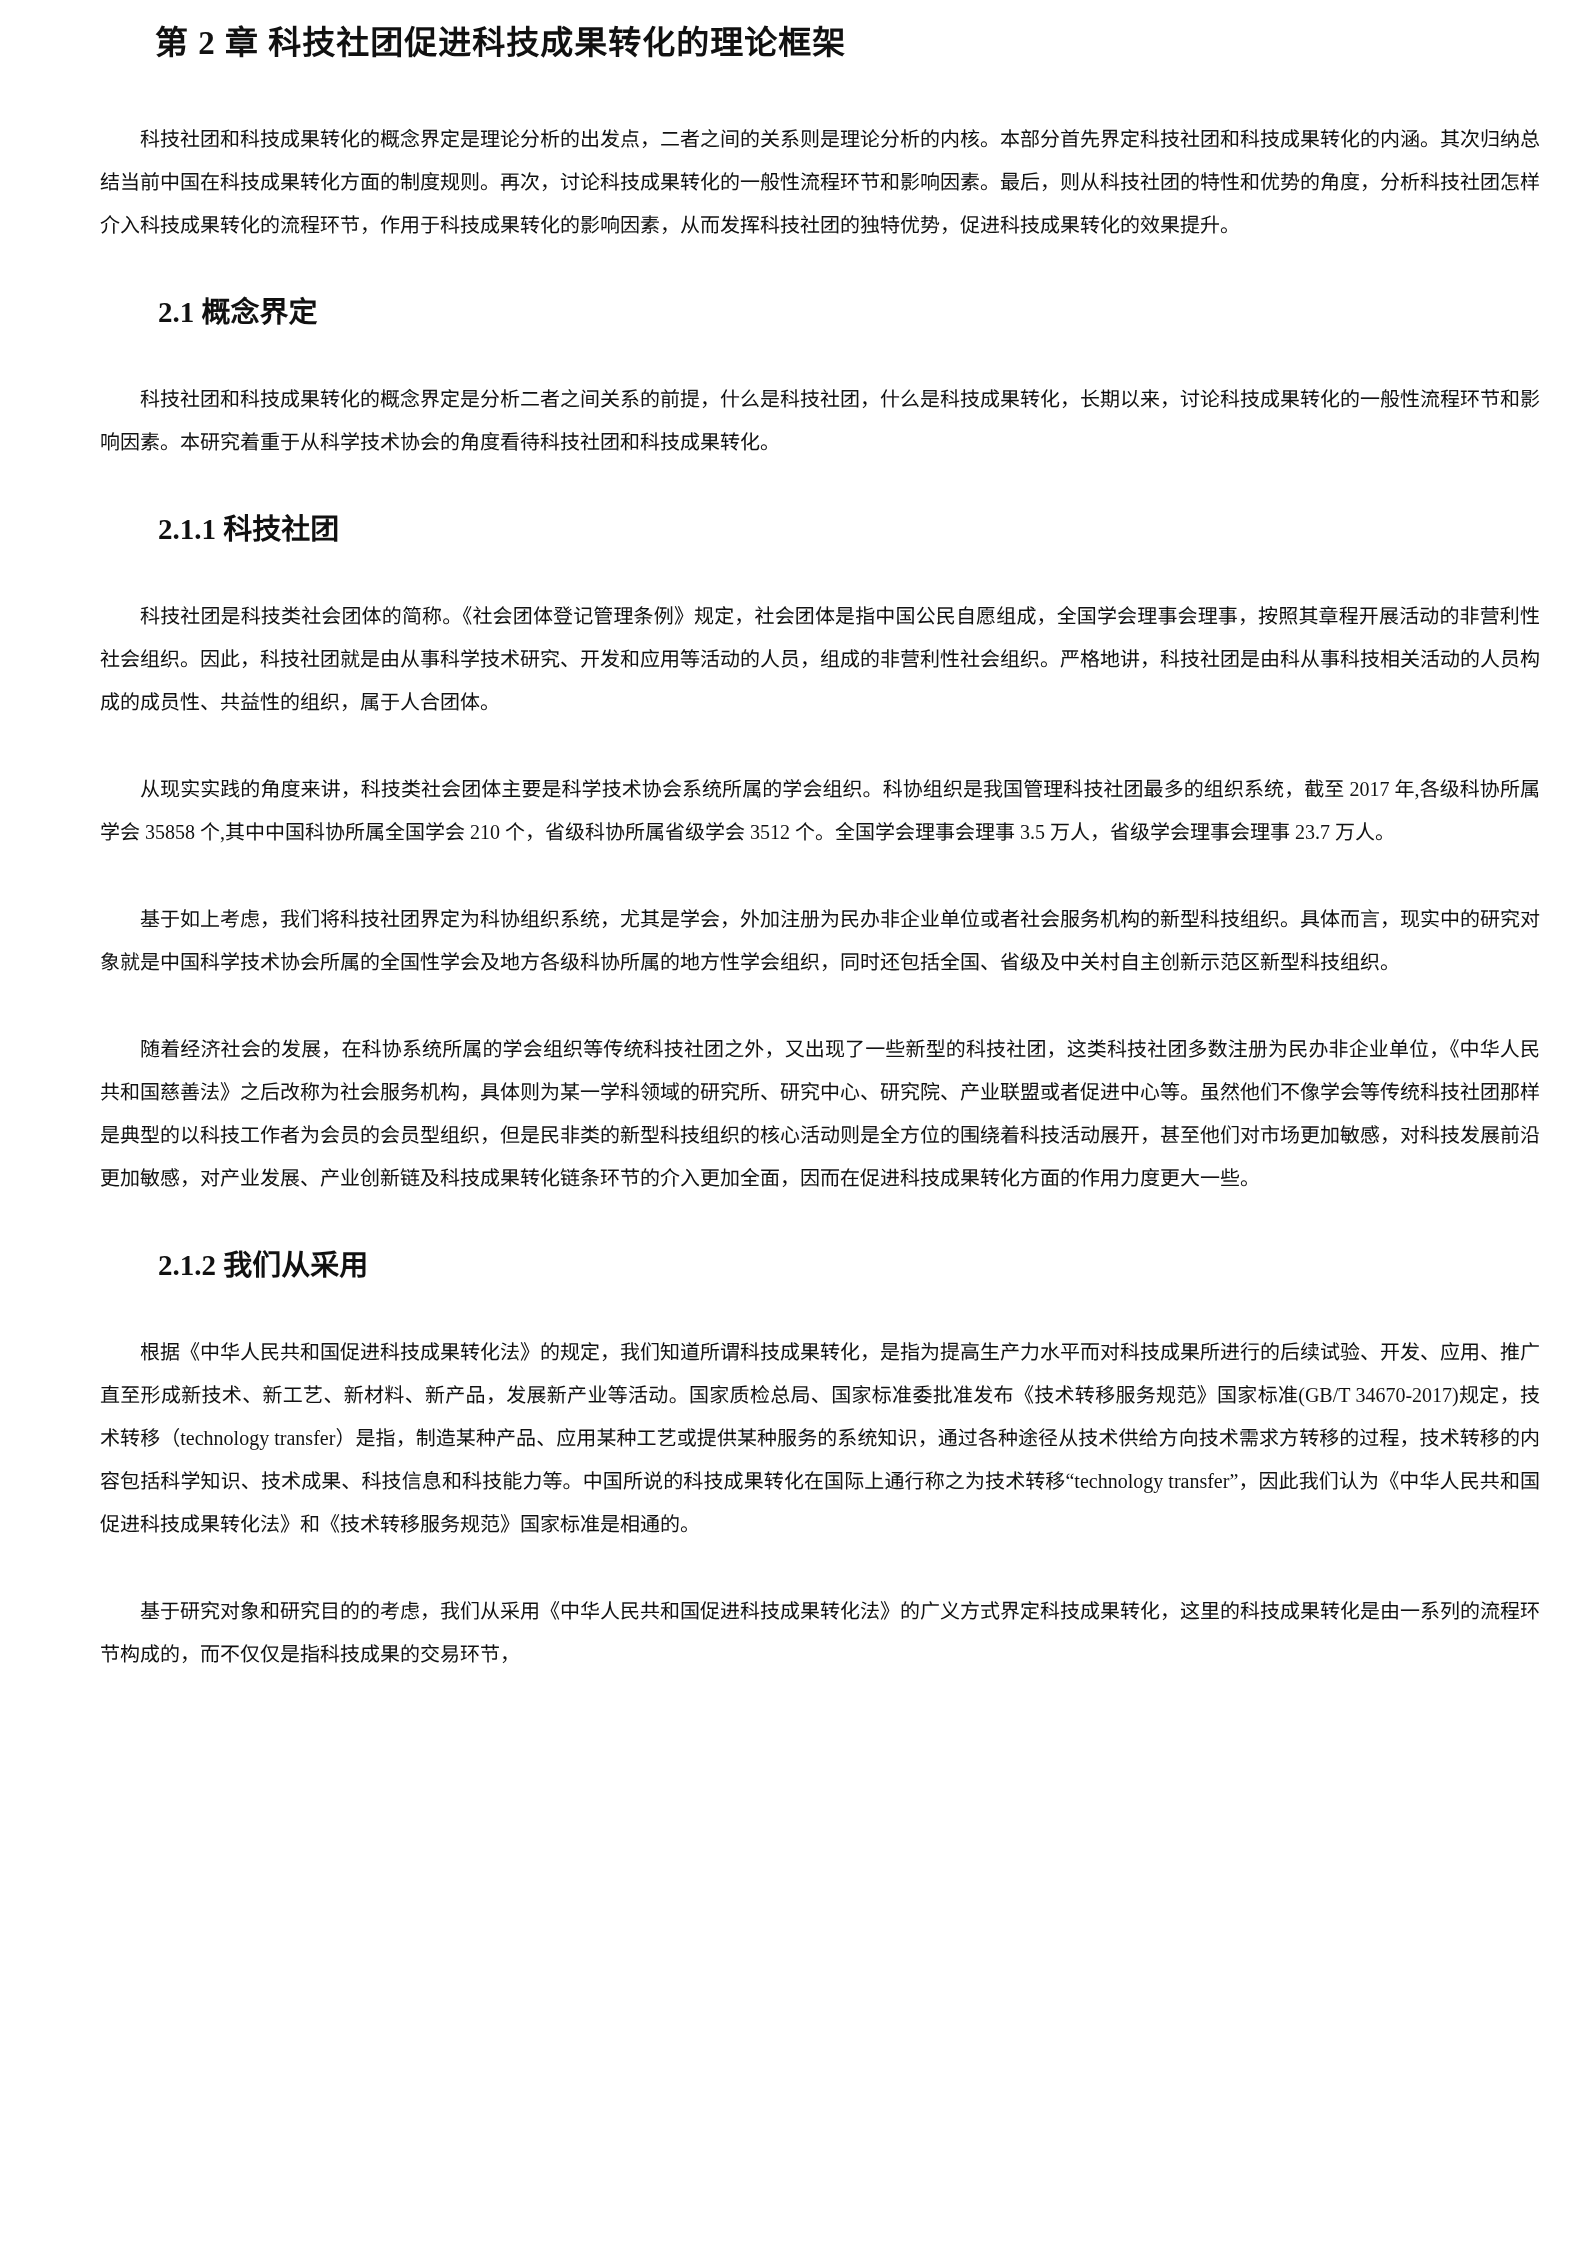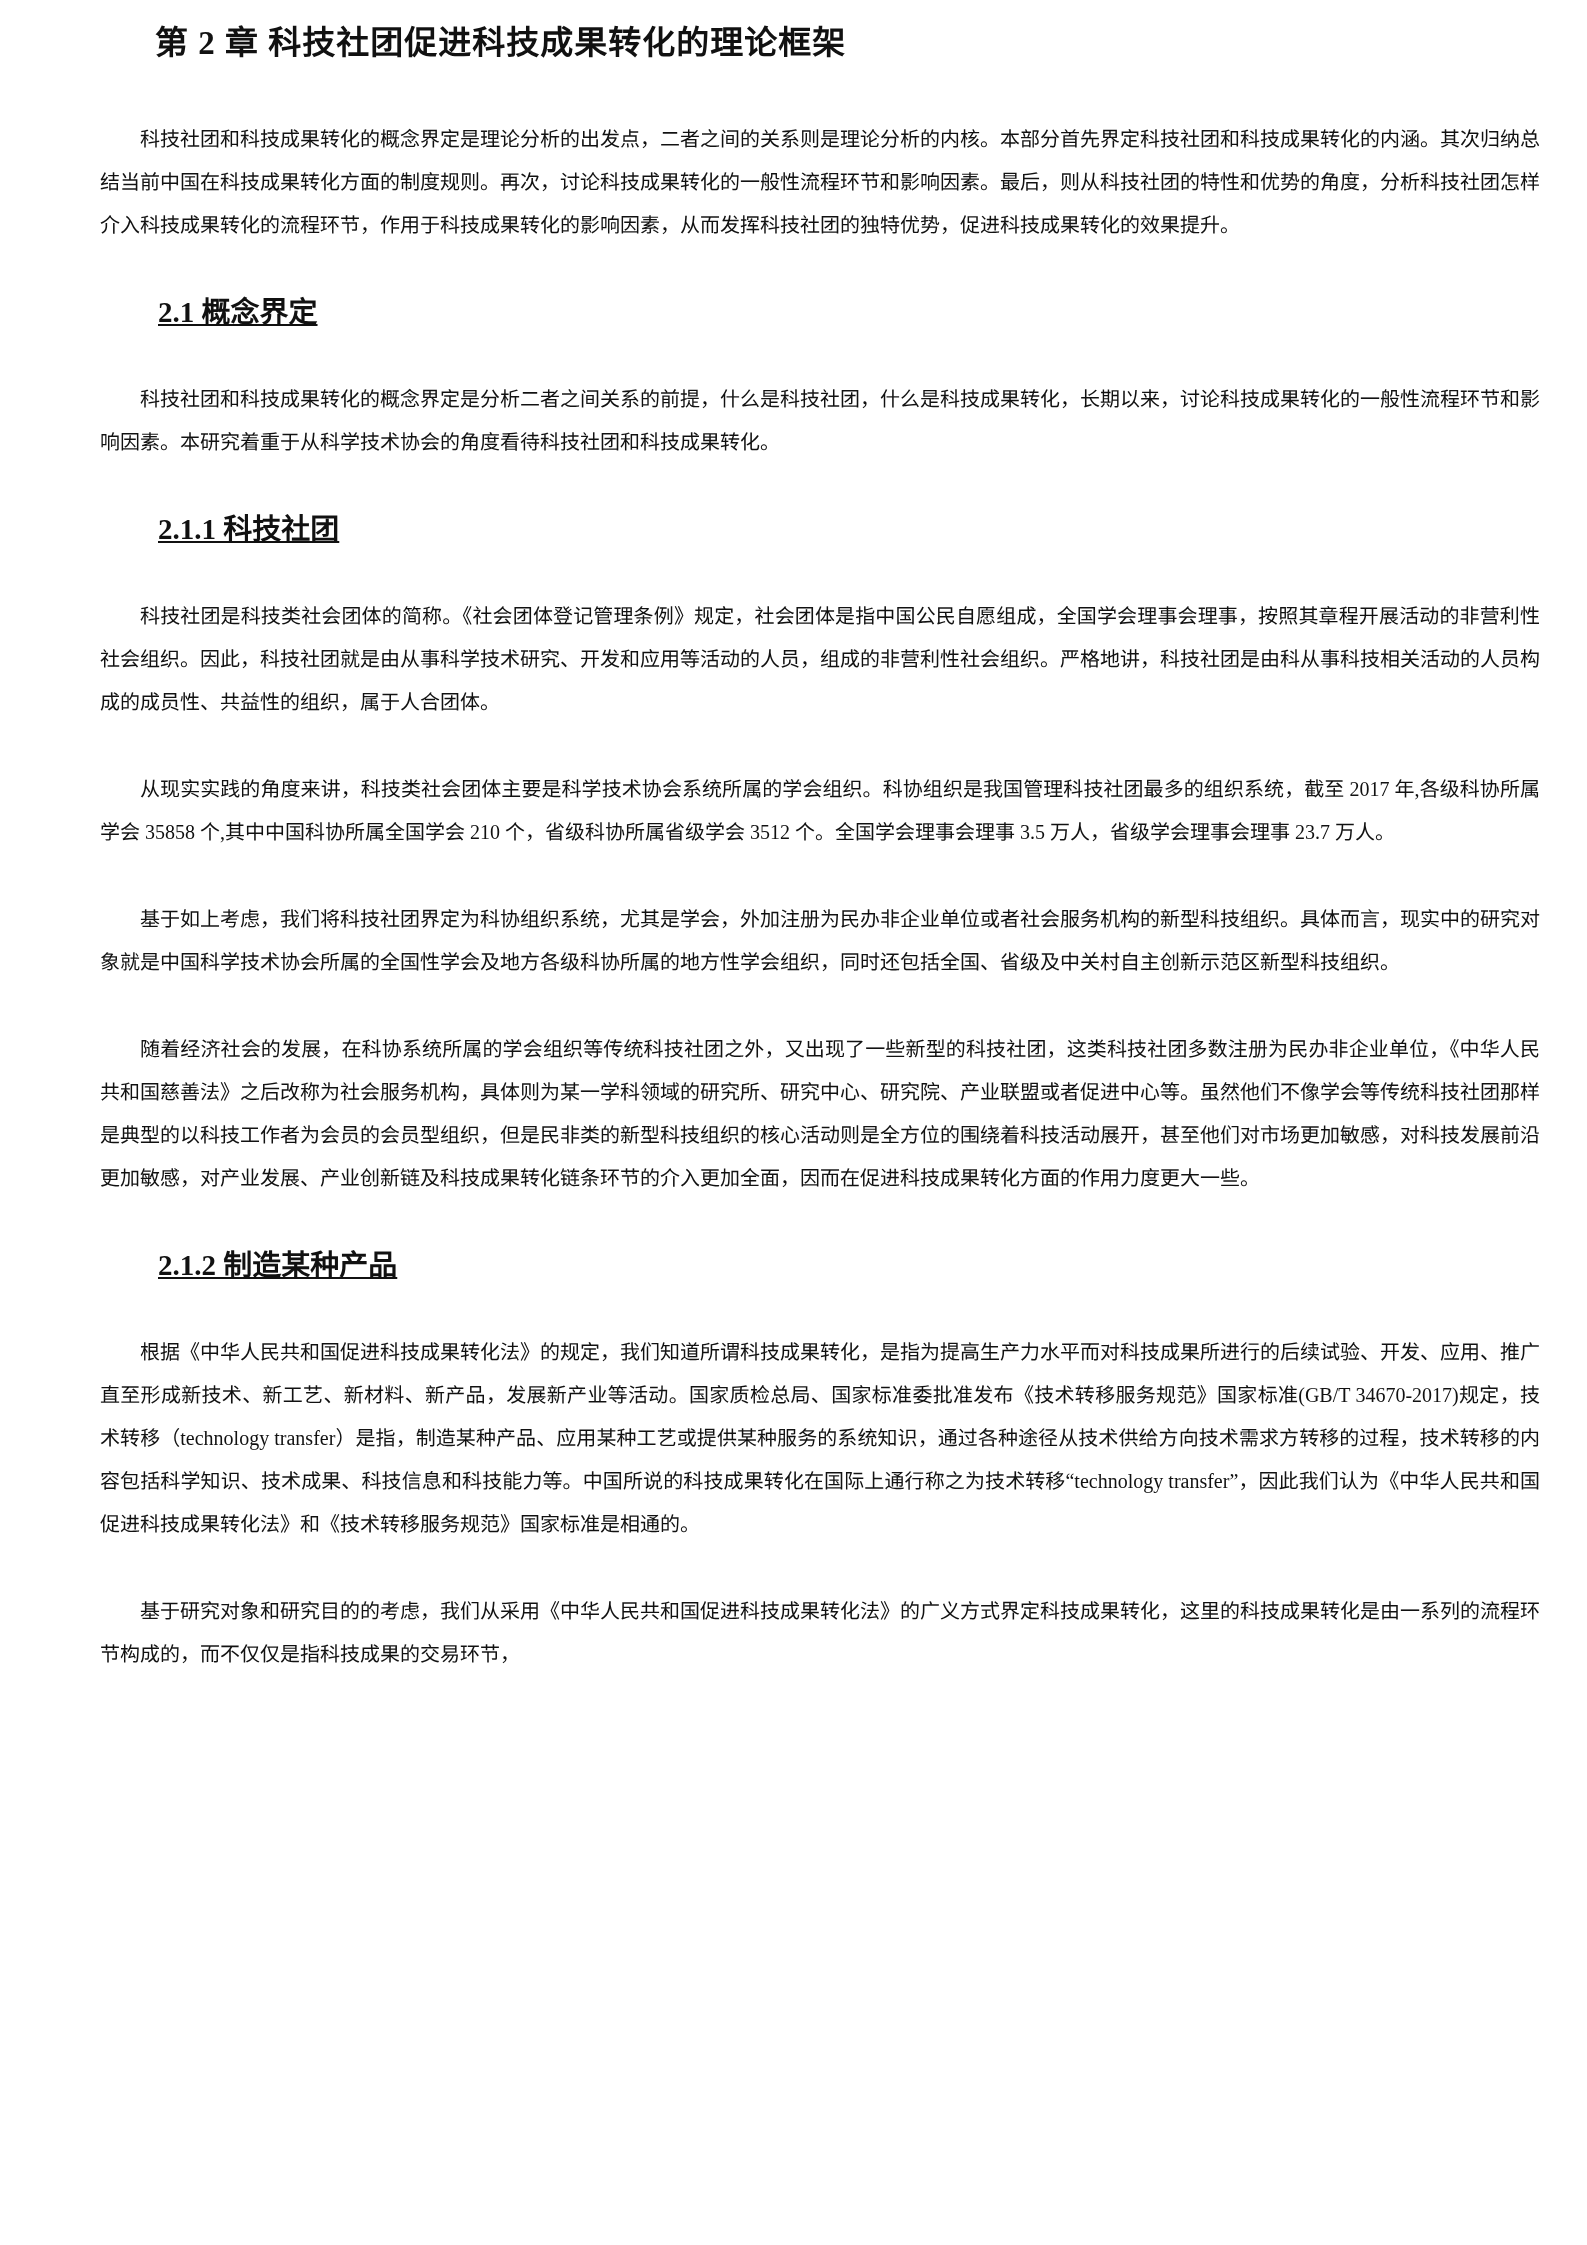--- a/index.html
+++ b/index.html
@@ -35,21 +35,20 @@
     text-indent: 2em;
     margin: 0 0 44px 0;
     word-break: break-all;
   }
   .sec-heading {
     font-size: 29px;
     font-weight: bold;
     line-height: 43px;
     text-indent: 2em;
     margin: 0 0 44px 0;
-    text-decoration: underline;
   }
 </style>
 </head>
 <body>
 
 <div class="page">
   <h1 class="chapter-title">第 2 章  科技社团促进科技成果转化的理论框架</h1>
 
   <p class="body-para">科技社团和科技成果转化的概念界定是理论分析的出发点，二者之间的关系则是理论分析的内核。本部分首先界定科技社团和科技成果转化的内涵。其次归纳总结当前中国在科技成果转化方面的制度规则。再次，讨论科技成果转化的一般性流程环节和影响因素。最后，则从科技社团的特性和优势的角度，分析科技社团怎样介入科技成果转化的流程环节，作用于科技成果转化的影响因素，从而发挥科技社团的独特优势，促进科技成果转化的效果提升。</p>
 
@@ -60,18 +59,18 @@
   <h3 class="sec-heading">2.1.1 科技社团</h3>
 
   <p class="body-para">科技社团是科技类社会团体的简称。《社会团体登记管理条例》规定，社会团体是指中国公民自愿组成，全国学会理事会理事，按照其章程开展活动的非营利性社会组织。因此，科技社团就是由从事科学技术研究、开发和应用等活动的人员，组成的非营利性社会组织。严格地讲，科技社团是由科从事科技相关活动的人员构成的成员性、共益性的组织，属于人合团体。</p>
 
   <p class="body-para">从现实实践的角度来讲，科技类社会团体主要是科学技术协会系统所属的学会组织。科协组织是我国管理科技社团最多的组织系统，截至 2017 年,各级科协所属学会 35858 个,其中中国科协所属全国学会 210 个，省级科协所属省级学会 3512 个。全国学会理事会理事 3.5 万人，省级学会理事会理事 23.7 万人。</p>
 
   <p class="body-para">基于如上考虑，我们将科技社团界定为科协组织系统，尤其是学会，外加注册为民办非企业单位或者社会服务机构的新型科技组织。具体而言，现实中的研究对象就是中国科学技术协会所属的全国性学会及地方各级科协所属的地方性学会组织，同时还包括全国、省级及中关村自主创新示范区新型科技组织。</p>
 
   <p class="body-para">随着经济社会的发展，在科协系统所属的学会组织等传统科技社团之外，又出现了一些新型的科技社团，这类科技社团多数注册为民办非企业单位，《中华人民共和国慈善法》之后改称为社会服务机构，具体则为某一学科领域的研究所、研究中心、研究院、产业联盟或者促进中心等。虽然他们不像学会等传统科技社团那样是典型的以科技工作者为会员的会员型组织，但是民非类的新型科技组织的核心活动则是全方位的围绕着科技活动展开，甚至他们对市场更加敏感，对科技发展前沿更加敏感，对产业发展、产业创新链及科技成果转化链条环节的介入更加全面，因而在促进科技成果转化方面的作用力度更大一些。</p>
 
-  <h3 class="sec-heading">2.1.2 制造某种产品</h3>
+  <h3 class="sec-heading">2.1.2 我们从采用</h3>
 
   <p class="body-para">根据《中华人民共和国促进科技成果转化法》的规定，我们知道所谓科技成果转化，是指为提高生产力水平而对科技成果所进行的后续试验、开发、应用、推广直至形成新技术、新工艺、新材料、新产品，发展新产业等活动。国家质检总局、国家标准委批准发布《技术转移服务规范》国家标准(GB/T 34670-2017)规定，技术转移（technology transfer）是指，制造某种产品、应用某种工艺或提供某种服务的系统知识，通过各种途径从技术供给方向技术需求方转移的过程，技术转移的内容包括科学知识、技术成果、科技信息和科技能力等。中国所说的科技成果转化在国际上通行称之为技术转移“technology transfer”，因此我们认为《中华人民共和国促进科技成果转化法》和《技术转移服务规范》国家标准是相通的。</p>
 
   <p class="body-para">基于研究对象和研究目的的考虑，我们从采用《中华人民共和国促进科技成果转化法》的广义方式界定科技成果转化，这里的科技成果转化是由一系列的流程环节构成的，而不仅仅是指科技成果的交易环节，</p>
 </div>
 
 </body></html>

